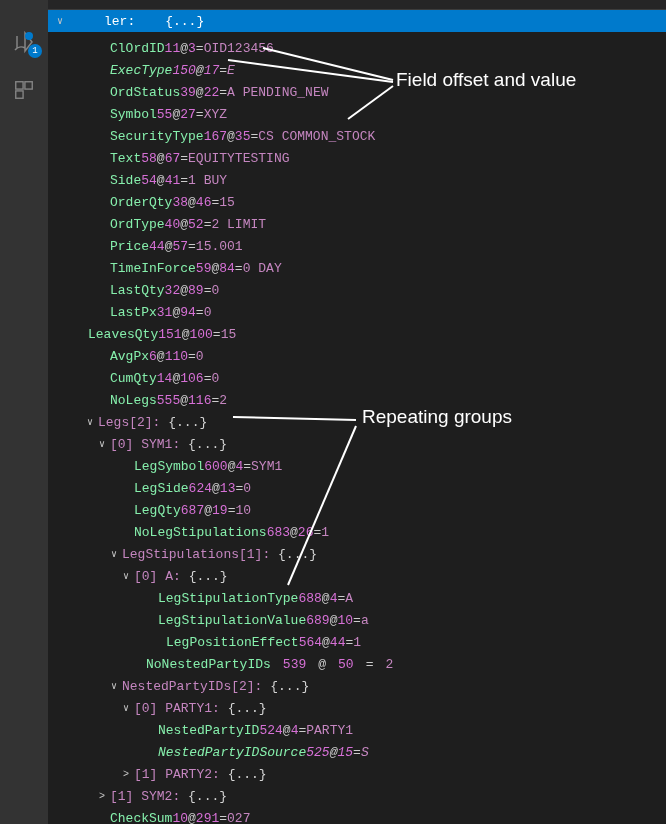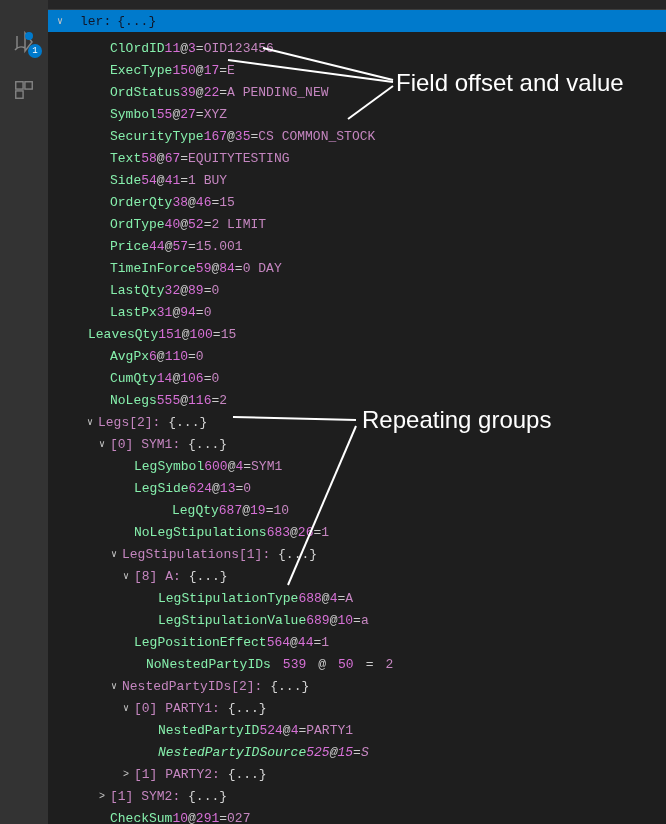--- a/index.html
+++ b/index.html
@@ -90,26 +90,26 @@
     font-size: 10px;
   }
   .fieldname { color: #86efac; }
   .tag { color: #d670d6; }
   .at { color: #cccccc; }
   .offset { color: #d670d6; }
   .eq { color: #cccccc; }
   .symval { color: #c586c0; }
   .groupname { color: #c586c0; }
   .braces { color: #d4d4d4; }
-  .headerlabel { color: #0f172a; }
+  .headerlabel { color: #ffffff; margin-left: 24px; }
   .annotation {
     position: absolute;
     color: #ffffff;
     font-family: Arial, sans-serif;
-    font-size: 24px;
+    font-size: 19px;
     font-weight: normal;
     pointer-events: none;
   }
   svg.overlay {
     position: absolute;
     left: 0;
     top: 0;
     pointer-events: none;
   }
 </style>
@@ -137,47 +137,47 @@
   <div class="top-bar"></div>
   <div class="header-row">
     <span class="chev">∨</span>
     <span style="width:12px;"></span>
     <span class="headerlabel">ler:</span>
     <span style="width:6px;"></span>
     <span class="headerlabel">{...}</span>
   </div>
   <div class="tree" id="tree">
       <div class="row" style="padding-left: 46px;"><span class="chev"></span><span class="fieldname">ClOrdID</span> <span class="tag">11</span> <span class="at">@</span> <span class="offset">3</span> <span class="eq">=</span> <span class="symval">OID123456</span></div>
-      <div class="row" style="padding-left: 46px;"><span class="chev"></span><span class="fieldname">ExecType</span> <span class="tag">150</span> <span class="at">@</span> <span class="offset">17</span> <span class="eq">=</span> <span class="symval">E</span></div>
+      <div class="row" style="padding-left: 46px; font-style: italic;"><span class="chev"></span><span class="fieldname">ExecType</span> <span class="tag">150</span> <span class="at">@</span> <span class="offset">17</span> <span class="eq">=</span> <span class="symval">E</span></div>
       <div class="row" style="padding-left: 46px;"><span class="chev"></span><span class="fieldname">OrdStatus</span> <span class="tag">39</span> <span class="at">@</span> <span class="offset">22</span> <span class="eq">=</span> <span class="symval">A PENDING_NEW</span></div>
       <div class="row" style="padding-left: 46px;"><span class="chev"></span><span class="fieldname">Symbol</span> <span class="tag">55</span> <span class="at">@</span> <span class="offset">27</span> <span class="eq">=</span> <span class="symval">XYZ</span></div>
       <div class="row" style="padding-left: 46px; align-items: center;"><span class="chev"></span><span class="fieldname">SecurityType</span> <span class="tag">167</span> <span class="at">@</span> <span class="offset">35</span> <span class="eq">=</span> <span class="symval">CS COMMON_STOCK</span></div>
       <div class="row" style="padding-left: 46px;"><span class="chev"></span><span class="fieldname">Text</span> <span class="tag">58</span> <span class="at">@</span> <span class="offset">67</span> <span class="eq">=</span> <span class="symval">EQUITYTESTING</span></div>
       <div class="row" style="padding-left: 46px;"><span class="chev"></span><span class="fieldname">Side</span> <span class="tag">54</span> <span class="at">@</span> <span class="offset">41</span> <span class="eq">=</span> <span class="symval">1 BUY</span></div>
       <div class="row" style="padding-left: 46px;"><span class="chev"></span><span class="fieldname">OrderQty</span> <span class="tag">38</span> <span class="at">@</span> <span class="offset">46</span> <span class="eq">=</span> <span class="symval">15</span></div>
       <div class="row" style="padding-left: 46px;"><span class="chev"></span><span class="fieldname">OrdType</span> <span class="tag">40</span> <span class="at">@</span> <span class="offset">52</span> <span class="eq">=</span> <span class="symval">2 LIMIT</span></div>
       <div class="row" style="padding-left: 46px;"><span class="chev"></span><span class="fieldname">Price</span> <span class="tag">44</span> <span class="at">@</span> <span class="offset">57</span> <span class="eq">=</span> <span class="symval">15.001</span></div>
       <div class="row" style="padding-left: 46px;"><span class="chev"></span><span class="fieldname">TimeInForce</span> <span class="tag">59</span> <span class="at">@</span> <span class="offset">84</span> <span class="eq">=</span> <span class="symval">0 DAY</span></div>
       <div class="row" style="padding-left: 46px;"><span class="chev"></span><span class="fieldname">LastQty</span> <span class="tag">32</span> <span class="at">@</span> <span class="offset">89</span> <span class="eq">=</span> <span class="symval">0</span></div>
       <div class="row" style="padding-left: 46px;"><span class="chev"></span><span class="fieldname">LastPx</span> <span class="tag">31</span> <span class="at">@</span> <span class="offset">94</span> <span class="eq">=</span> <span class="symval">0</span></div>
       <div class="row" style="padding-left: 24px;"><span class="chev"></span><span class="fieldname">LeavesQty</span> <span class="tag">151</span> <span class="at">@</span> <span class="offset">100</span> <span class="eq">=</span> <span class="symval">15</span></div>
       <div class="row" style="padding-left: 46px;"><span class="chev"></span><span class="fieldname">AvgPx</span> <span class="tag">6</span> <span class="at">@</span> <span class="offset">110</span> <span class="eq">=</span> <span class="symval">0</span></div>
       <div class="row" style="padding-left: 46px;"><span class="chev"></span><span class="fieldname">CumQty</span> <span class="tag">14</span> <span class="at">@</span> <span class="offset">106</span> <span class="eq">=</span> <span class="symval">0</span></div>
       <div class="row" style="padding-left: 46px;"><span class="chev"></span><span class="fieldname">NoLegs</span> <span class="tag">555</span> <span class="at">@</span> <span class="offset">116</span> <span class="eq">=</span> <span class="symval">2</span></div>
       <div class="row" style="padding-left: 34px;"><span class="chev">∨</span><span class="groupname">Legs[2]:</span><span> </span><span class="braces">{...}</span></div>
       <div class="row" style="padding-left: 46px;"><span class="chev">∨</span><span class="groupname">[0] SYM1:</span><span> </span><span class="braces">{...}</span></div>
       <div class="row" style="padding-left: 70px;"><span class="chev"></span><span class="fieldname">LegSymbol</span> <span class="tag">600</span> <span class="at">@</span> <span class="offset">4</span> <span class="eq">=</span> <span class="symval">SYM1</span></div>
       <div class="row" style="padding-left: 70px;"><span class="chev"></span><span class="fieldname">LegSide</span> <span class="tag">624</span> <span class="at">@</span> <span class="offset">13</span> <span class="eq">=</span> <span class="symval">0</span></div>
-      <div class="row" style="padding-left: 108px;"><span class="chev"></span><span class="fieldname">LegQty</span> <span class="tag">687</span> <span class="at">@</span> <span class="offset">19</span> <span class="eq">=</span> <span class="symval">10</span></div>
+      <div class="row" style="padding-left: 70px;"><span class="chev"></span><span class="fieldname">LegQty</span> <span class="tag">687</span> <span class="at">@</span> <span class="offset">19</span> <span class="eq">=</span> <span class="symval">10</span></div>
       <div class="row" style="padding-left: 70px;"><span class="chev"></span><span class="fieldname">NoLegStipulations</span> <span class="tag">683</span> <span class="at">@</span> <span class="offset">26</span> <span class="eq">=</span> <span class="symval">1</span></div>
       <div class="row" style="padding-left: 58px;"><span class="chev">∨</span><span class="groupname">LegStipulations[1]:</span><span> </span><span class="braces">{...}</span></div>
-      <div class="row" style="padding-left: 70px;"><span class="chev">∨</span><span class="groupname">[8] A:</span><span> </span><span class="braces">{...}</span></div>
+      <div class="row" style="padding-left: 70px;"><span class="chev">∨</span><span class="groupname">[0] A:</span><span> </span><span class="braces">{...}</span></div>
       <div class="row" style="padding-left: 94px;"><span class="chev"></span><span class="fieldname">LegStipulationType</span> <span class="tag">688</span> <span class="at">@</span> <span class="offset">4</span> <span class="eq">=</span> <span class="symval">A</span></div>
       <div class="row" style="padding-left: 94px;"><span class="chev"></span><span class="fieldname">LegStipulationValue</span> <span class="tag">689</span> <span class="at">@</span> <span class="offset">10</span> <span class="eq">=</span> <span class="symval">a</span></div>
-      <div class="row" style="padding-left: 70px;"><span class="chev"></span><span class="fieldname">LegPositionEffect</span> <span class="tag">564</span> <span class="at">@</span> <span class="offset">44</span> <span class="eq">=</span> <span class="symval">1</span></div>
+      <div class="row" style="padding-left: 70px; margin-left: 32px;"><span class="chev"></span><span class="fieldname">LegPositionEffect</span> <span class="tag">564</span> <span class="at">@</span> <span class="offset">44</span> <span class="eq">=</span> <span class="symval">1</span></div>
       <div class="row" style="padding-left: 70px; gap: 12px;"><span class="chev"></span><span class="fieldname">NoNestedPartyIDs</span> <span class="tag">539</span> <span class="at">@</span> <span class="offset">50</span> <span class="eq">=</span> <span class="symval">2</span></div>
       <div class="row" style="padding-left: 58px;"><span class="chev">∨</span><span class="groupname">NestedPartyIDs[2]:</span><span> </span><span class="braces">{...}</span></div>
       <div class="row" style="padding-left: 70px;"><span class="chev">∨</span><span class="groupname">[0] PARTY1:</span><span> </span><span class="braces">{...}</span></div>
       <div class="row" style="padding-left: 94px;"><span class="chev"></span><span class="fieldname">NestedPartyID</span> <span class="tag">524</span> <span class="at">@</span> <span class="offset">4</span> <span class="eq">=</span> <span class="symval">PARTY1</span></div>
       <div class="row" style="padding-left: 94px; font-style: italic;"><span class="chev"></span><span class="fieldname">NestedPartyIDSource</span> <span class="tag">525</span> <span class="at">@</span> <span class="offset">15</span> <span class="eq">=</span> <span class="symval">S</span></div>
       <div class="row" style="padding-left: 70px;"><span class="chev">&gt;</span><span class="groupname">[1] PARTY2:</span><span> </span><span class="braces">{...}</span></div>
       <div class="row" style="padding-left: 46px;"><span class="chev">&gt;</span><span class="groupname">[1] SYM2:</span><span> </span><span class="braces">{...}</span></div>
       <div class="row" style="padding-left: 46px;"><span class="chev"></span><span class="fieldname">CheckSum</span> <span class="tag">10</span> <span class="at">@</span> <span class="offset">291</span> <span class="eq">=</span> <span class="symval">027</span></div>
     </div>
 

